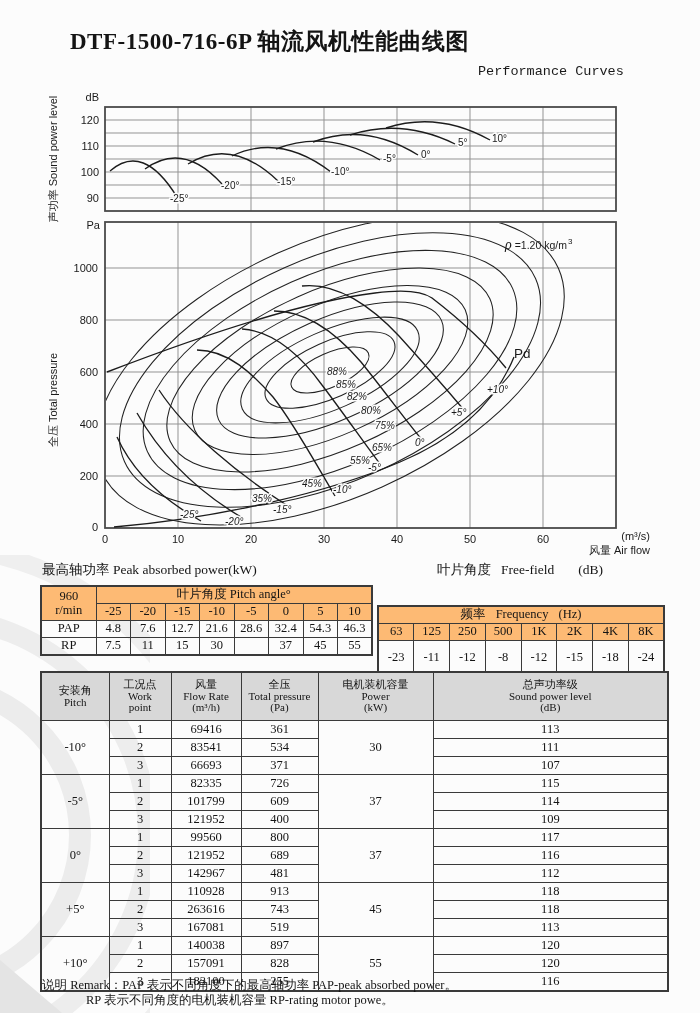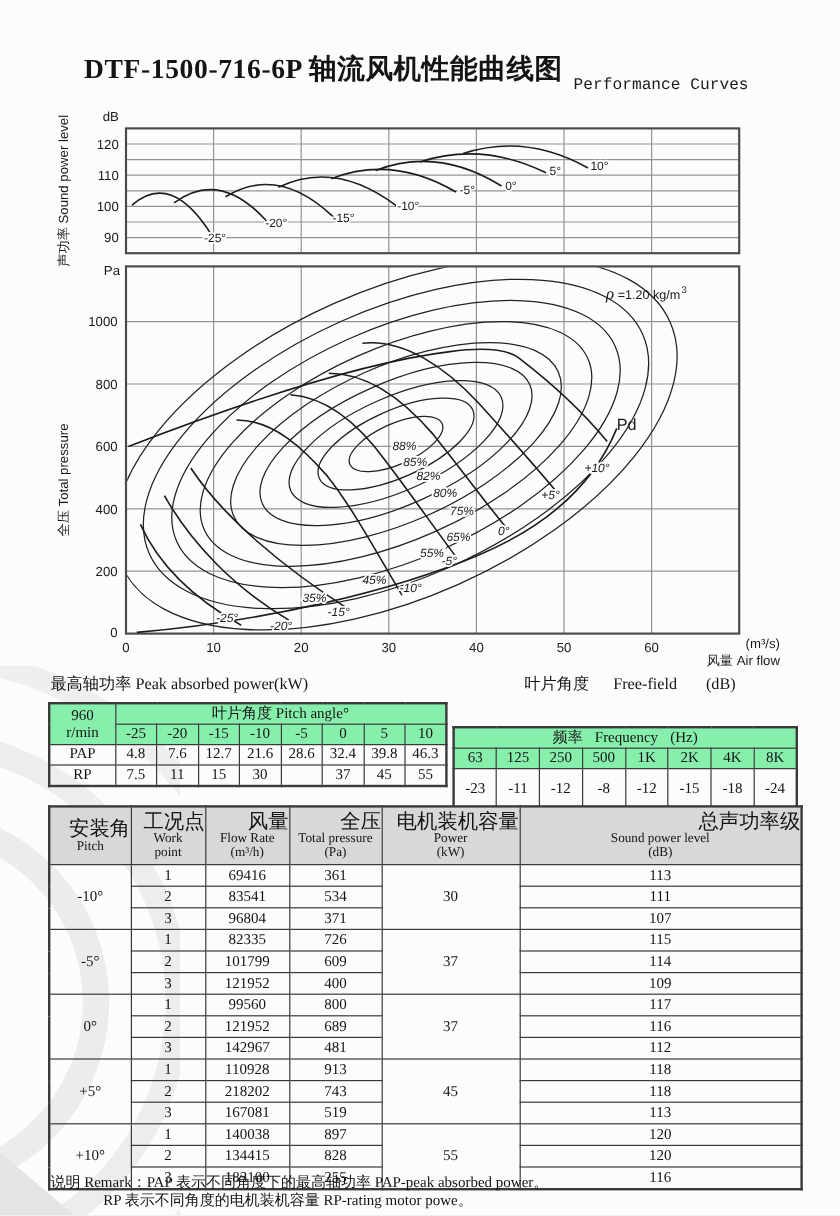--- a/index.html
+++ b/index.html
@@ -1,21 +1,21 @@
 <!DOCTYPE html>
 <html><head>
 <meta charset="utf-8">
 <style>
   html,body{margin:0;padding:0;background:#e9e9e9;}
   .page{position:relative;width:700px;height:1013px;background:#fcfcfc;overflow:hidden;
         font-family:"Liberation Serif",serif;color:#141414;}
   .wm{position:absolute;left:0;top:555px;z-index:0;}
   .layer{position:absolute;inset:0;z-index:1;}
 
-  .title{position:absolute;left:70px;top:42px;font-size:23px;font-weight:bold;
+  .title{position:absolute;left:70px;top:26px;font-size:23px;font-weight:bold;
          letter-spacing:.5px;font-family:"Liberation Serif",serif;}
   .subtitle{position:absolute;left:478px;top:64px;font-size:13.5px;
             font-family:Liberation Mono, monospace;color:#1a1a1a;}
 
   svg text{fill:#1a1a1a;}
   .frame{fill:none;stroke:#4a4a4a;stroke-width:1.8;}
   .grid{fill:none;stroke:#939393;stroke-width:1;}
   .curve{fill:none;stroke:#1c1c1c;stroke-width:1.35;}
   .contour{fill:none;stroke:#222;stroke-width:1.05;}
   .ticklbl{font:11px "Liberation Sans",sans-serif;}
@@ -23,37 +23,37 @@
   .clabel{font:italic 10px "Liberation Sans",sans-serif;paint-order:stroke;stroke:#fcfcfc;stroke-width:3px;}
   .slabel{font:10px "Liberation Sans",sans-serif;paint-order:stroke;stroke:#fcfcfc;stroke-width:3px;}
   .pdlabel{font:13.5px "Liberation Sans",sans-serif;}
   .rho{font:italic 14px "Liberation Serif",serif;}
   .rhoval{font:10.5px "Liberation Sans",sans-serif;}
   .rhoexp{font:8px "Liberation Sans",sans-serif;}
 
   .caption-left{position:absolute;left:42px;top:561px;font-size:13.5px;}
   .caption-right{position:absolute;left:437px;top:561px;font-size:13.5px;}
   .caption-right span{margin-right:0;}
-  .cr-en{margin-left:20px;} .cr-u{margin-left:24px;}
+  .cr-en{margin-left:10px;} .cr-u{margin-left:24px;}
 
   table{border-collapse:collapse;table-layout:fixed;background:transparent;}
   td{border:1px solid #3a3a3a;text-align:center;vertical-align:middle;padding:0;
      font-size:12.5px;line-height:1.05;}
-  .hd{background:#86efac;}
+  .hd{background:#fdba74;}
   .pap-table{position:absolute;left:40px;top:585px;width:333px;border:2px solid #3a3a3a;}
   .pap-table td{height:16px;}
   .freq-table{position:absolute;left:377px;top:585px;width:288px;border:2px solid #3a3a3a;margin-top:20px;}
   .freq-table td{height:16px;}
   .freq-table .tall{height:34px;}
   .freq-hd{word-spacing:7px;}
 
   .main-table{position:absolute;left:40px;top:671px;width:627px;border:2px solid #3a3a3a;}
   .main-table thead td{background:#d8d8d8;height:47px;}
   .main-table tbody td{height:17px;}
-  .h-cn{font-size:17px;text-align:right;} .h-en{font-size:11px;}
+  .h-cn{font-size:11px;} .h-en{font-size:11px;}
 
   .remark{position:absolute;left:42px;top:978px;font-size:12.5px;line-height:15px;}
   .remark .l2{margin-left:44px;}
 </style>
 </head>
 <body>
 
 <div class="page">
 
   <svg class="wm" width="150" height="458" viewBox="0 0 150 458">
@@ -227,21 +227,21 @@
             <td class="hd">10</td>
           </tr>
       <tr id="pap-values-row">
         <td>PAP</td>
       <td>4.8</td>
             <td>7.6</td>
             <td>12.7</td>
             <td>21.6</td>
             <td>28.6</td>
             <td>32.4</td>
-            <td>39.8</td>
+            <td>54.3</td>
             <td>46.3</td>
           </tr>
       <tr id="rp-values-row">
         <td>RP</td>
       <td>7.5</td>
             <td>11</td>
             <td>15</td>
             <td>30</td>
             <td></td>
             <td>37</td>
@@ -343,21 +343,21 @@
             <td>113</td>
           </tr>
           <tr>
             <td>2</td>
             <td>83541</td>
             <td>534</td>
             <td>111</td>
           </tr>
           <tr>
             <td>3</td>
-            <td>96804</td>
+            <td>66693</td>
             <td>371</td>
             <td>107</td>
           </tr>
           <tr>
             <td rowspan="3">-5°</td>
             <td>1</td>
             <td>82335</td>
             <td>726</td>
             <td rowspan="3">37</td>
             <td>115</td>
@@ -397,41 +397,41 @@
           <tr>
             <td rowspan="3">+5°</td>
             <td>1</td>
             <td>110928</td>
             <td>913</td>
             <td rowspan="3">45</td>
             <td>118</td>
           </tr>
           <tr>
             <td>2</td>
-            <td>218202</td>
+            <td>263616</td>
             <td>743</td>
             <td>118</td>
           </tr>
           <tr>
             <td>3</td>
             <td>167081</td>
             <td>519</td>
             <td>113</td>
           </tr>
           <tr>
             <td rowspan="3">+10°</td>
             <td>1</td>
             <td>140038</td>
             <td>897</td>
             <td rowspan="3">55</td>
             <td>120</td>
           </tr>
           <tr>
             <td>2</td>
-            <td>134415</td>
+            <td>157091</td>
             <td>828</td>
             <td>120</td>
           </tr>
           <tr>
             <td>3</td>
             <td>183100</td>
             <td>255</td>
             <td>116</td>
           </tr>
         </tbody>

